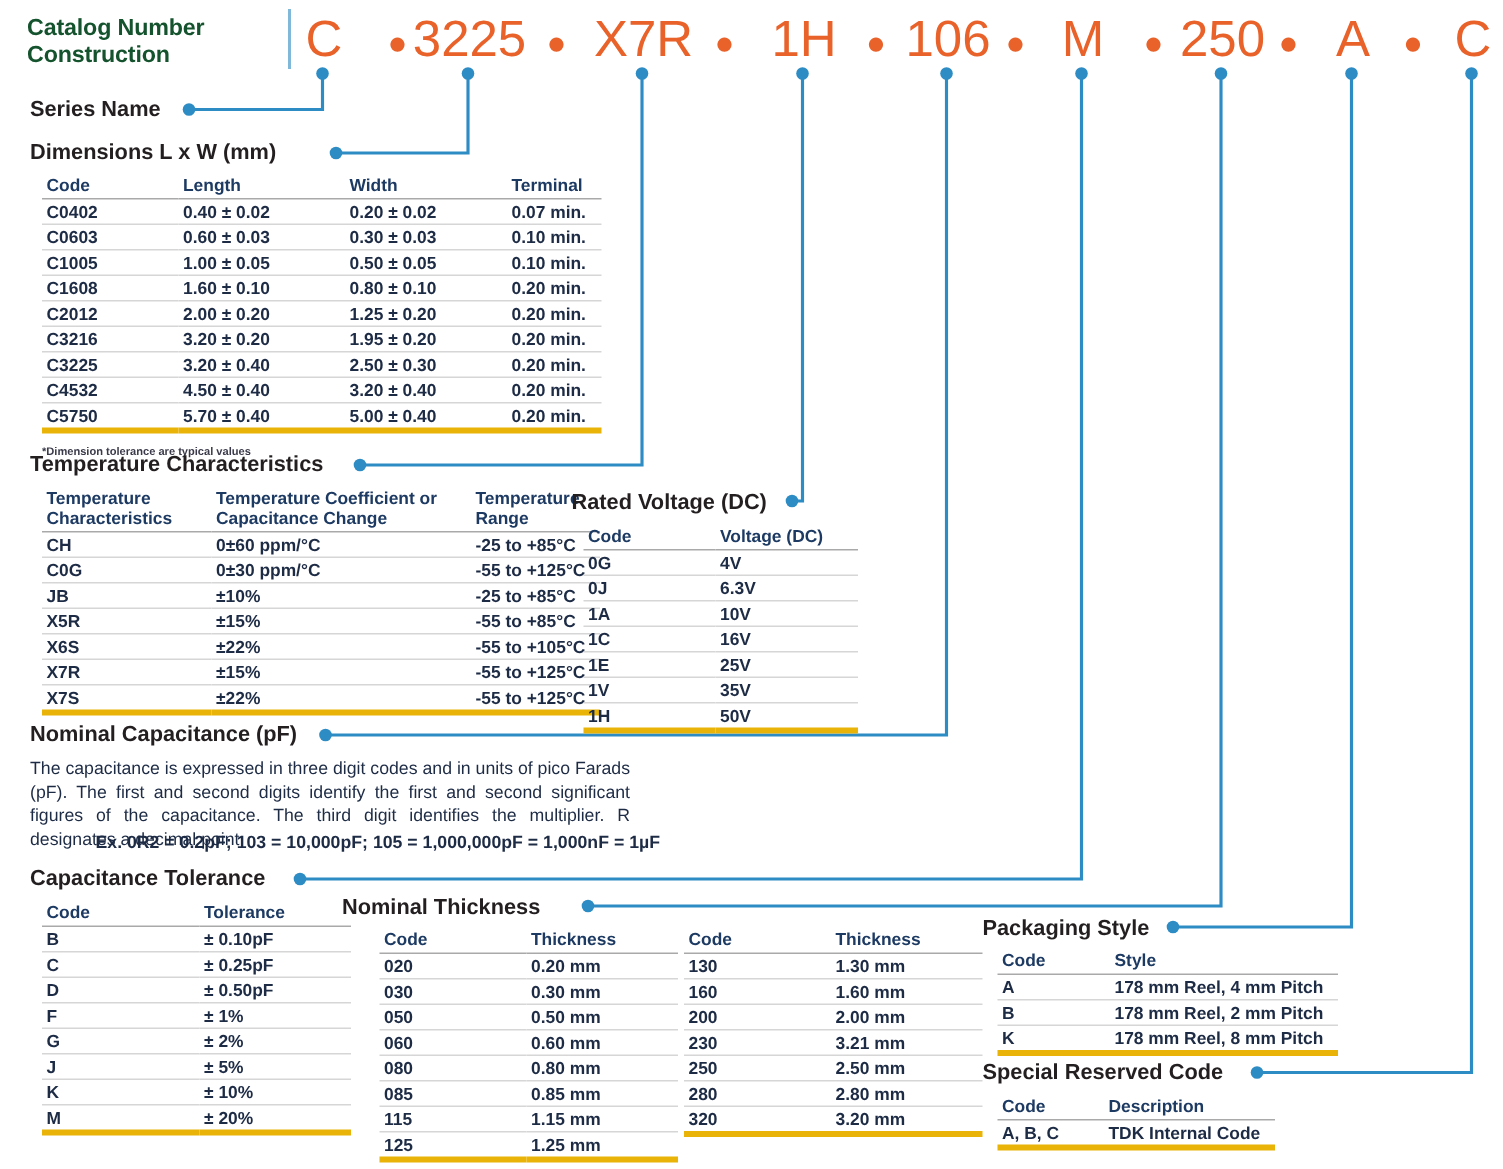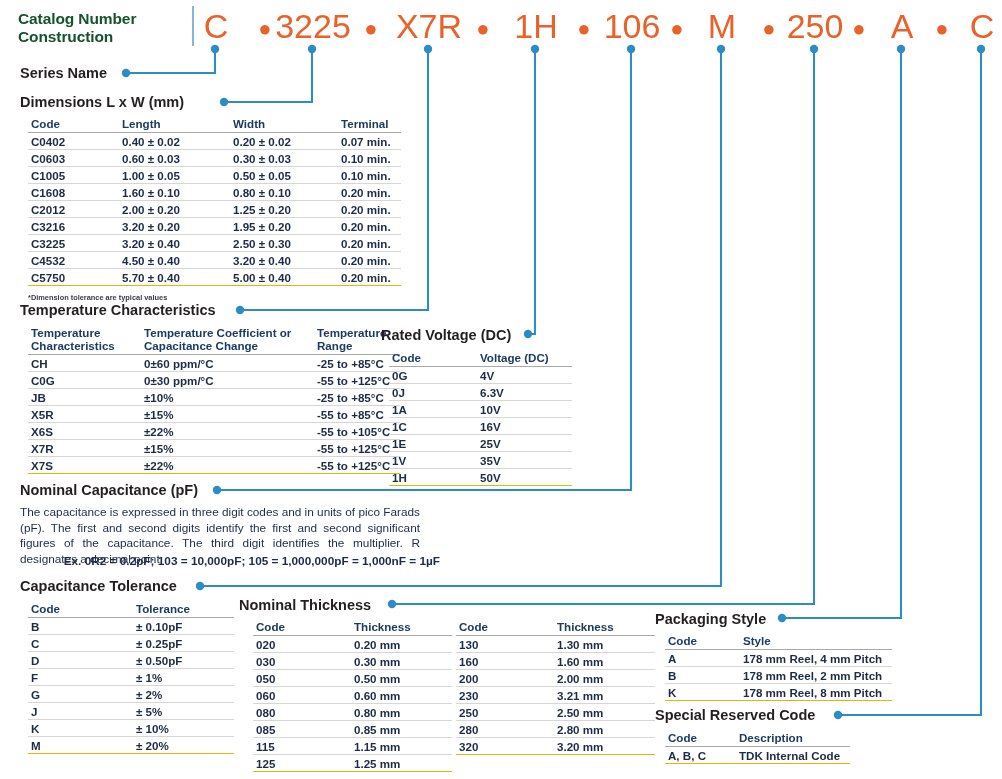--- a/index.html
+++ b/index.html
@@ -61,21 +61,21 @@
     border-bottom: 1.6px solid #a9a9a9;
     white-space: nowrap;
     vertical-align: bottom;
   }
   table.t td {
     padding: 1.5px 10px 1.5px 3px;
     border-bottom: 1px solid #d6d6d6;
     white-space: nowrap;
     font-weight: bold;
   }
-  table.t tr:last-child td { border-bottom: 1px solid #eab308; }
+  table.t tr:last-child td { border-bottom: 4px solid #eab308; }
   .note {
     font-size: 7.4px; color: #3a3a4a; font-weight: bold;
     margin-top: 7px; white-space: nowrap;
   }
   .para {
     font-size: 11.8px; line-height: 15.6px; color: #1d2b45;
     text-align: justify; font-weight: normal;
   }
   .para.nojust { text-align: right; font-weight: bold; }
 </style>
@@ -369,21 +369,21 @@
           <td>± 10%</td>
         </tr>
         <tr>
           <td>M</td>
           <td>± 20%</td>
         </tr>
       </tbody>
   </table>
 </div>
 
-<div class="abs sec-head" style="left:239px; top:597px;">Nominal Thickness</div>
+<div class="abs sec-head" style="left:228px; top:597px;">Nominal Thickness</div>
 <div class="abs" style="left:253px; top:619px;">
   <table class="t">
     <thead>
         <tr>
       <th style="width:85px">Code</th>
       <th style="width:88px">Thickness</th>
     </tr>
       </thead>
     <tbody id="thickness-left-body">
         <tr>

